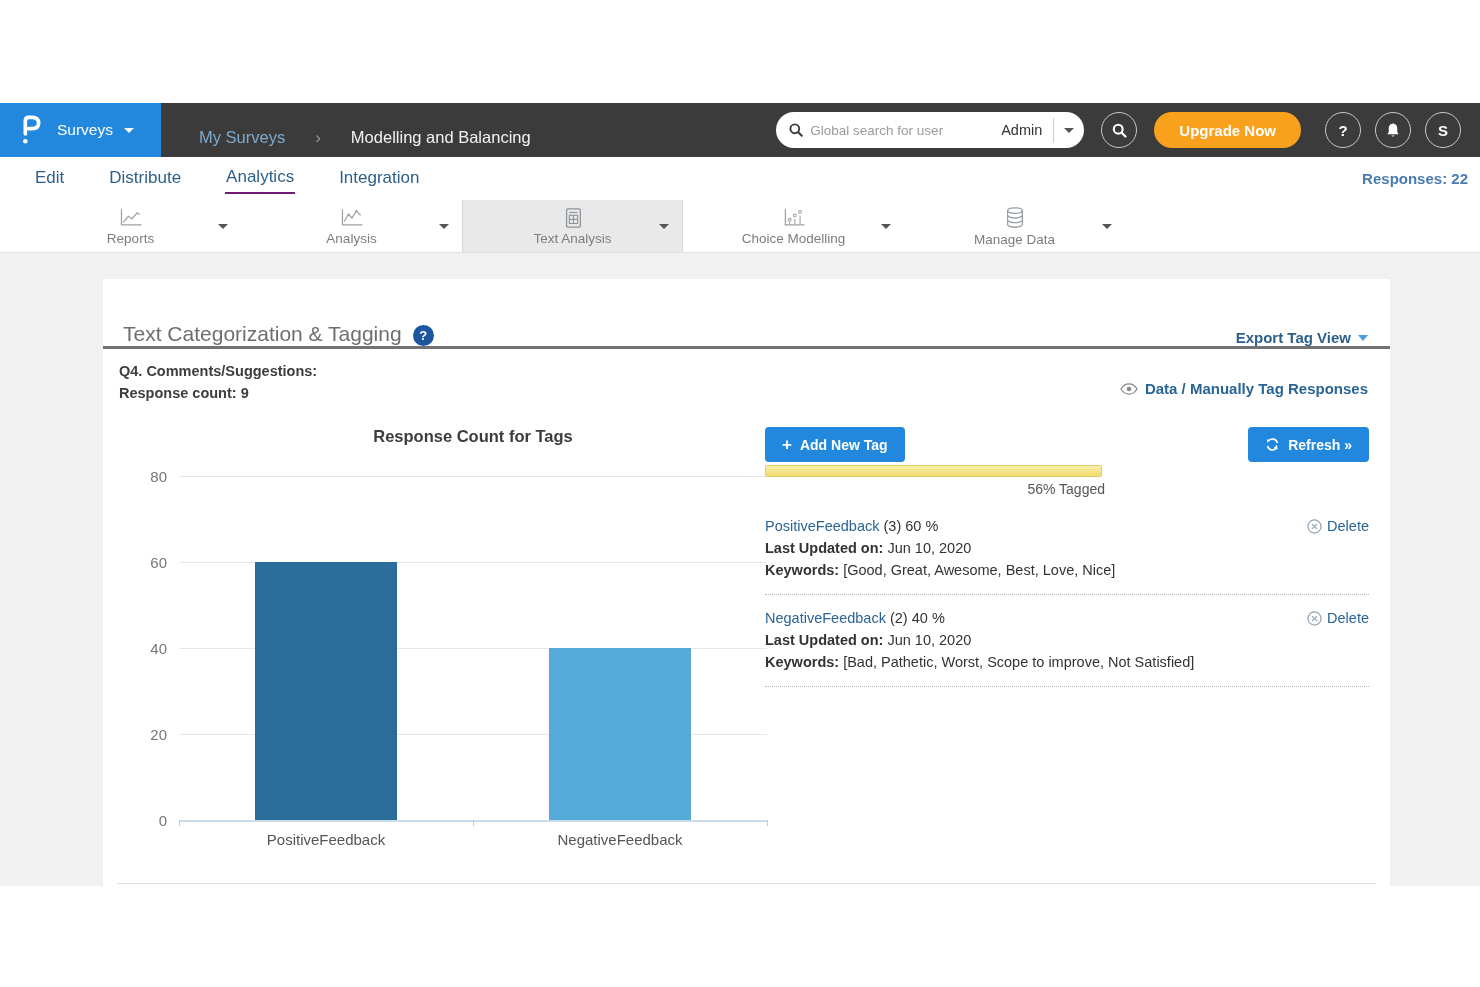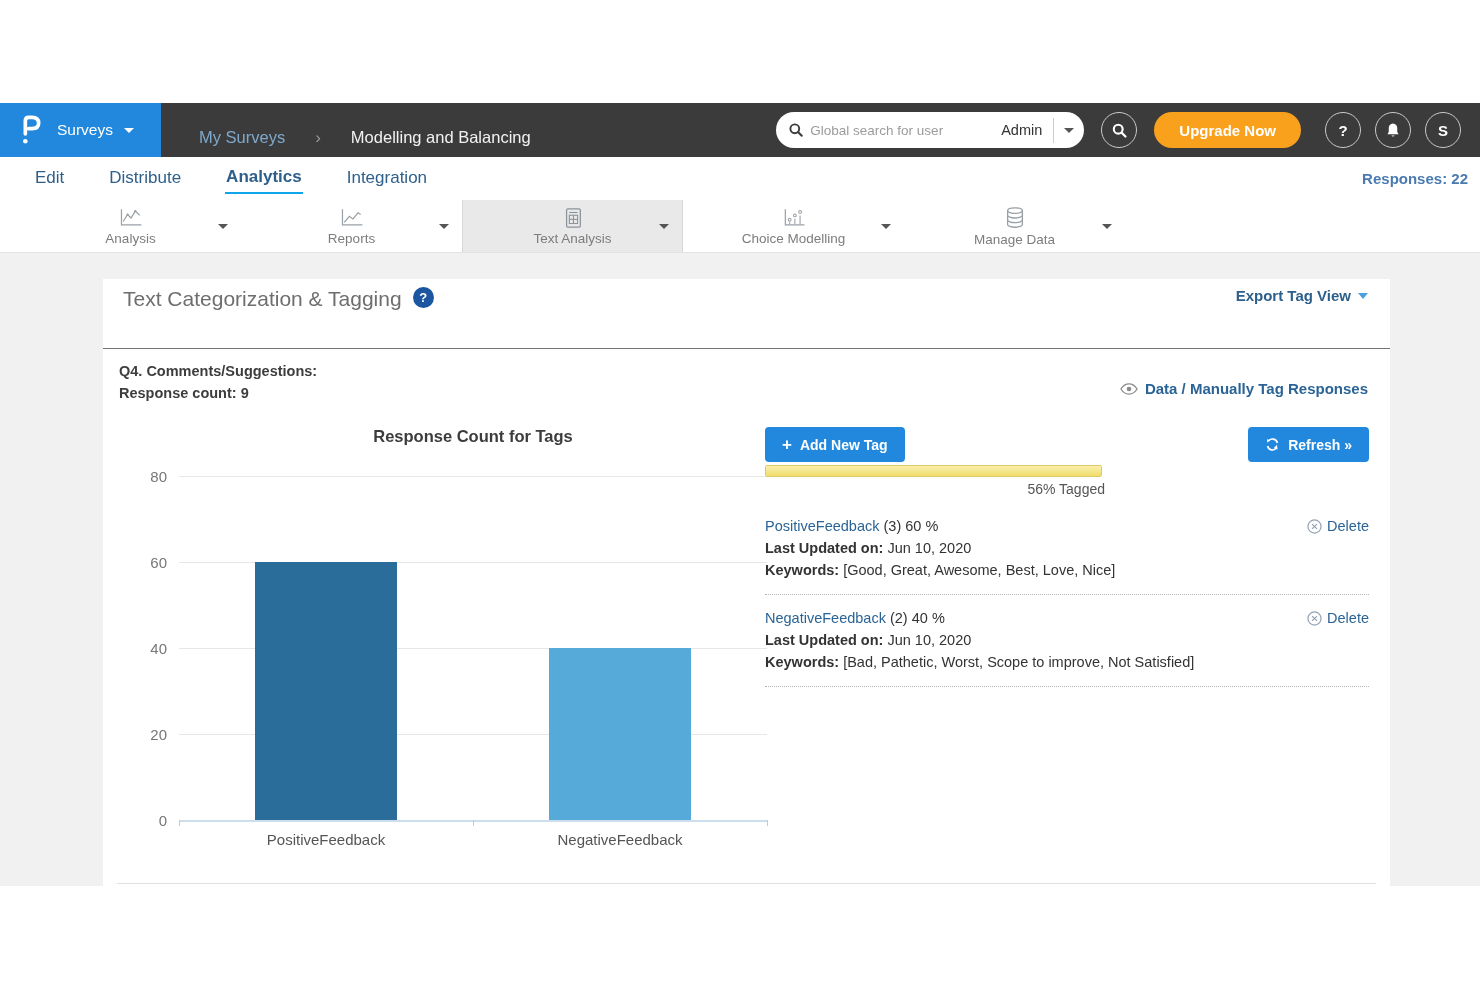--- a/index.html
+++ b/index.html
@@ -24,34 +24,34 @@
   .scope-divider{width:1px;height:25px;background:#ccc;}
   .scope-caret{width:30px;height:36px;display:flex;align-items:center;justify-content:center;color:#555;cursor:pointer;}
   .circle-btn{width:36px;height:36px;border-radius:50%;border:1px solid #c9c9c9;display:flex;align-items:center;justify-content:center;color:#fff;cursor:pointer;flex:0 0 auto;background:transparent;font-family:inherit;}
   .circle-btn span{font-weight:700;font-size:15px;color:#fff;}
   .upgrade-btn{height:36px;padding:0 25px;border-radius:18px;background:#f9a11d;border:none;color:#fff;font-weight:700;font-size:15px;display:flex;align-items:center;cursor:pointer;font-family:inherit;}
   .ml14{margin-left:14px;} .ml17{margin-left:17px;} .ml24{margin-left:24px;}
 
   
   .subnav{position:absolute;top:157px;left:11px;width:1480px;height:43px;background:#fff;display:flex;align-items:center;padding:0 23px;}
   .subnav-item{font-size:17px;color:#2d5f8b;margin-right:43px;padding:3px 1px 5px;cursor:pointer;}
-  .subnav-item.active{border-bottom:2px solid #0ea5e9;font-weight:bold;}
+  .subnav-item.active{border-bottom:2px solid #701a75;}
   .responses{margin-left:auto;color:#4a7bb0;font-size:15px;font-weight:700;}
 
   
   .toolbar{position:absolute;top:200px;left:0;width:1480px;height:53px;background:#fff;border-bottom:1px solid #e2e2e2;display:flex;padding-left:20px;}
   .tool-tab{width:221px;height:52px;position:relative;display:flex;flex-direction:column;align-items:center;justify-content:center;gap:2px;color:#7d7d7d;font-size:13.5px;cursor:pointer;}
   .tool-tab.active{background:#e9e9e9;border-left:1px solid #d8d8d8;border-right:1px solid #d8d8d8;}
   .tool-tab svg{display:block;}
   .tab-caret{position:absolute;right:13px;top:24px;color:#555;}
 
   
   .content{position:absolute;top:253px;left:0;width:1480px;height:633px;background:#f1f1f1;}
   .panel{position:absolute;left:103px;top:26px;width:1287px;height:607px;background:#fff;}
-  .panel-header{height:70px;border-bottom:1px solid #737373;display:flex;align-items:flex-start;padding:8px 22px 0 20px;}
+  .panel-header{height:70px;border-bottom:3px solid #737373;display:flex;align-items:flex-end;padding:0 22px 0 20px;}
   .panel-title{font-size:21px;color:#6e6e6e;}
   .help-badge{width:21px;height:21px;border-radius:50%;background:#1d56a0;color:#fff;font-weight:700;font-size:13px;display:flex;align-items:center;justify-content:center;margin-left:11px;cursor:pointer;}
   .export-link{margin-left:auto;color:#2d5f8b;font-weight:600;font-size:15px;display:flex;align-items:center;gap:7px;cursor:pointer;}
   .export-link .caret-down{color:#4da0e0;border-left-width:5px;border-right-width:5px;border-top-width:6px;}
   .q-row{display:flex;align-items:flex-start;padding:11px 22px 0 16px;}
   .q-left div{font-weight:700;font-size:14.5px;color:#3d3d3d;line-height:22px;}
   .view-link{margin-left:auto;display:flex;align-items:center;gap:7px;color:#2a6496;font-weight:700;font-size:15px;margin-top:20px;cursor:pointer;}
 
   
   .chart-box{position:absolute;left:14px;top:140px;width:652px;height:455px;}
@@ -139,33 +139,33 @@
   <span class="subnav-item">Distribute</span>
   <span class="subnav-item active">Analytics</span>
   <span class="subnav-item">Integration</span>
   <span class="responses">Responses: 22</span>
 </div>
 
 <div class="toolbar">
   <div class="tool-tab">
     <svg width="26" height="22" viewBox="0 0 30 24">
       <path d="M4 2 L4 20 L27 20" fill="none" stroke="#98a0a6" stroke-width="1.4"></path>
+      <path d="M6 17 L12 10 L16 13 L22 6 L25 8" fill="none" stroke="#98a0a6" stroke-width="1.4"></path>
+    </svg>
+    <span>Reports</span>
+    <span class="tab-caret caret-down"></span>
+  </div>
+  <div class="tool-tab">
+    <svg width="26" height="22" viewBox="0 0 30 24">
+      <path d="M4 2 L4 20 L27 20" fill="none" stroke="#98a0a6" stroke-width="1.4"></path>
       <path d="M6 16 L11 8 L15 12 L20 4 L25 9" fill="none" stroke="#98a0a6" stroke-width="1.4"></path>
       <circle cx="11" cy="8" r="1.3" fill="#98a0a6"></circle>
         <circle cx="20" cy="4" r="1.3" fill="#98a0a6"></circle>
     </svg>
     <span>Analysis</span>
-    <span class="tab-caret caret-down"></span>
-  </div>
-  <div class="tool-tab">
-    <svg width="26" height="22" viewBox="0 0 30 24">
-      <path d="M4 2 L4 20 L27 20" fill="none" stroke="#98a0a6" stroke-width="1.4"></path>
-      <path d="M6 17 L12 10 L16 13 L22 6 L25 8" fill="none" stroke="#98a0a6" stroke-width="1.4"></path>
-    </svg>
-    <span>Reports</span>
     <span class="tab-caret caret-down"></span>
   </div>
   <div class="tool-tab active">
     <svg width="24" height="22" viewBox="0 0 26 24">
       <rect x="6" y="2" width="15" height="20" rx="1.5" fill="none" stroke="#8b939b" stroke-width="1.4"></rect>
       <line x1="9" y1="6" x2="18" y2="6" stroke="#8b939b" stroke-width="1.2"></line>
       <rect x="9" y="9" width="9" height="9" fill="none" stroke="#8b939b" stroke-width="1.2"></rect>
       <line x1="13.5" y1="9" x2="13.5" y2="18" stroke="#8b939b" stroke-width="1.2"></line>
       <line x1="9" y1="13.5" x2="18" y2="13.5" stroke="#8b939b" stroke-width="1.2"></line>
     </svg>

